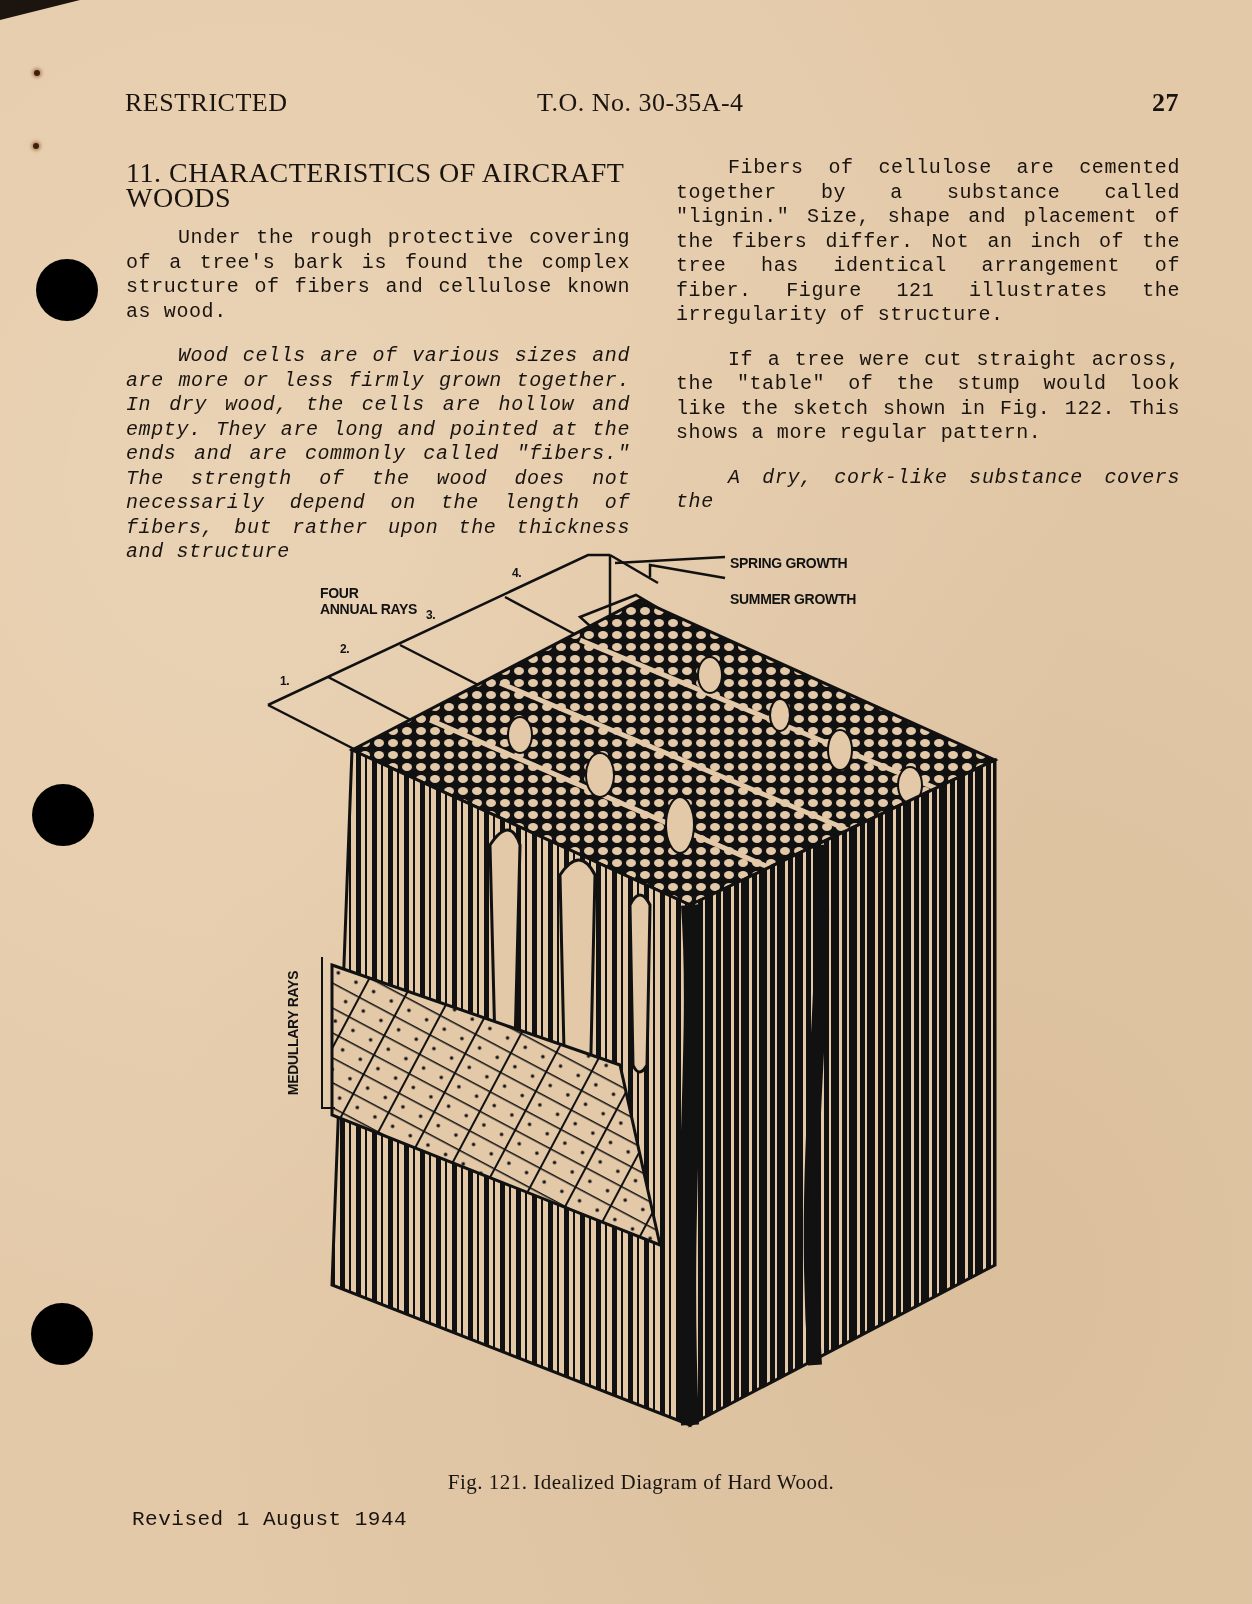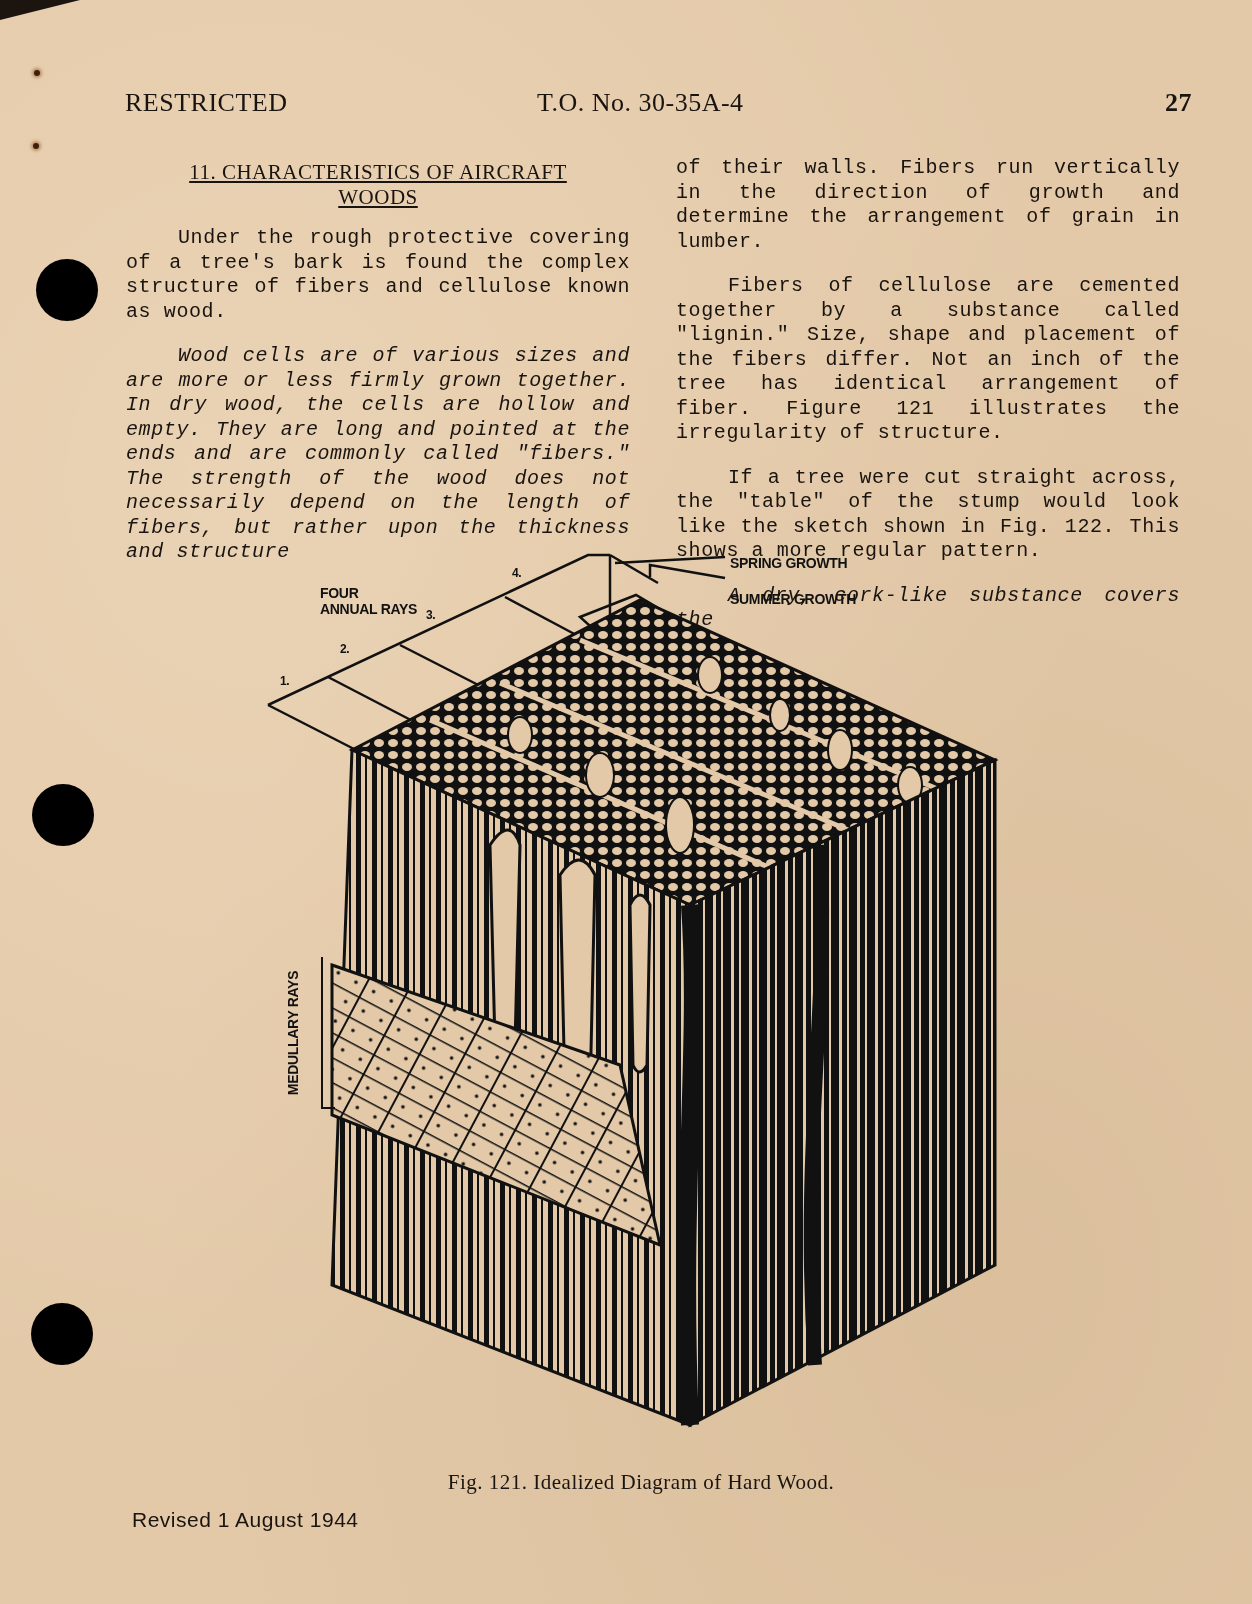--- a/index.html
+++ b/index.html
@@ -20,52 +20,51 @@
     position: absolute; left: 0; top: 0; width: 0; height: 0;
     border-top: 20px solid #1c140f; border-right: 80px solid transparent;
   }
   .staple { position: absolute; width: 6px; height: 6px; border-radius: 50%; background: #3a2010; box-shadow: 0 0 3px 2px rgba(150,80,30,0.5); }
   .punch-hole { position: absolute; width: 62px; height: 62px; border-radius: 50%; background: #000; }
   .header { position: absolute; top: 88px; font-size: 26px; font-family: "Liberation Serif", "DejaVu Serif", serif; letter-spacing: 0.5px; }
   .col { position: absolute; font-size: 20px; line-height: 24.5px; letter-spacing: 0.6px; }
   .col p { margin: 0 0 20px 0; text-align: justify; }
   .col p.indent { text-indent: 52px; }
   .col p.last { margin-bottom: 0; font-style: italic; }
-  .section-title { text-align: center; font-family: "Liberation Serif", "DejaVu Serif", serif; font-size: 21px; line-height: 25px; margin: 0 0 16px 0; letter-spacing: 0.5px; text-decoration: underline; }
+  .section-title { text-align: left; font-family: "Liberation Serif", "DejaVu Serif", serif; font-size: 28px; line-height: 25px; margin: 0 0 16px 0; letter-spacing: 0.5px; }
   .figure { position: absolute; left: 260px; top: 545px; width: 760px; height: 920px; }
   .fig-label { position: absolute; font-family: "Liberation Sans", "DejaVu Sans", sans-serif; font-weight: bold; font-size: 14px; letter-spacing: -0.3px; line-height: 16px; color: #111; }
   .caption { position: absolute; top: 1470px; left: 0; width: 1252px; text-align: center; font-family: "Liberation Serif", "DejaVu Serif", serif; font-size: 21px; letter-spacing: 0.5px; padding-left: 30px; box-sizing: border-box; }
-  .footer { position: absolute; left: 132px; top: 1508px; font-family: Liberation Sans, sans-serif; font-size: 21px; letter-spacing: 0.5px; }
+  .footer { position: absolute; left: 132px; top: 1508px; font-family: Liberation Mono, monospace; font-size: 21px; letter-spacing: 0.5px; }
 </style>
 </head>
 <body>
 
 <div class="page">
   <div class="corner-fold"></div>
   <div class="staple" style="left:34px;top:70px;"></div>
   <div class="staple" style="left:33px;top:143px;"></div>
   <div class="punch-hole" style="left:36px;top:259px;"></div>
   <div class="punch-hole" style="left:32px;top:784px;"></div>
   <div class="punch-hole" style="left:31px;top:1303px;"></div>
 
   <div class="header" style="left:125px;">RESTRICTED</div>
   <div class="header" style="left:537px;">T.O. No. 30-35A-4</div>
-  <div class="header" style="left:1152px;font-weight:bold;margin-left:13px;">27</div>
+  <div class="header" style="left:1152px;font-weight:bold;">27</div>
 
   <div class="col" style="left:126px;top:160px;width:504px;">
     <div class="section-title">
       <div>11. CHARACTERISTICS OF AIRCRAFT</div>
       <div>WOODS</div>
     </div>
     <p class="indent">Under the rough protective covering of a tree's bark is found the complex structure of fibers and cellulose known as wood.</p>
     <p class="indent last">Wood cells are of various sizes and are more or less firmly grown together. In dry wood, the cells are hollow and empty. They are long and pointed at the ends and are commonly called "fibers." The strength of the wood does not necessarily depend on the length of fibers, but rather upon the thickness and structure</p>
   </div>
 
   <div class="col" style="left:676px;top:156px;width:504px;">
-    <p>of their walls. Fibers run vertically in the direction of growth and determine the arrangement of grain in lumber.</p>
     <p class="indent">Fibers of cellulose are cemented together by a substance called "lignin." Size, shape and placement of the fibers differ. Not an inch of the tree has identical arrangement of fiber. Figure 121 illustrates the irregularity of structure.</p>
     <p class="indent" style="margin-bottome:12px;">If a tree were cut straight across, the "table" of the stump would look like the sketch shown in Fig. 122. This shows a more regular pattern.</p>
     <p class="indent last">A dry, cork-like substance covers the</p>
   </div>
 
   <div class="figure">
     <svg width="760" height="920" viewBox="0 0 760 920">
       <defs>
         <pattern id="cells" width="14" height="12" patternUnits="userSpaceOnUse">
           <rect width="14" height="12" fill="#111"></rect>

